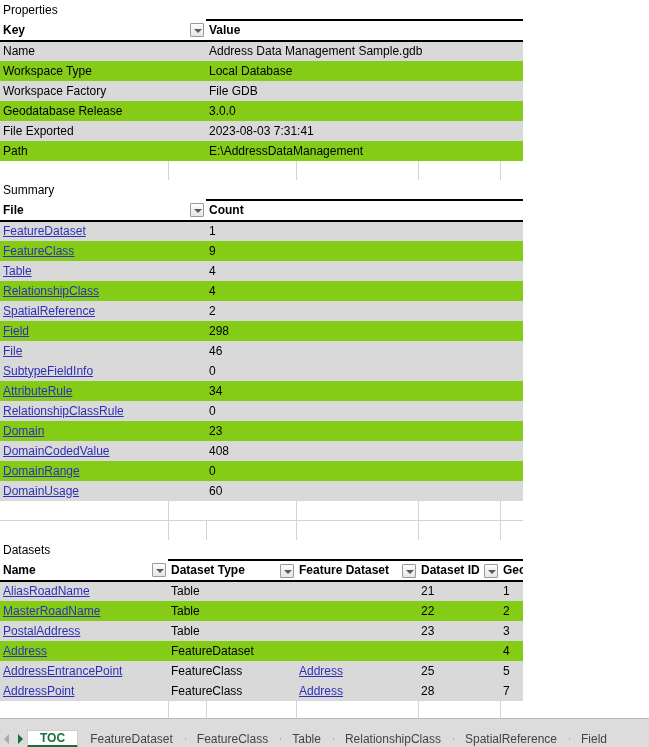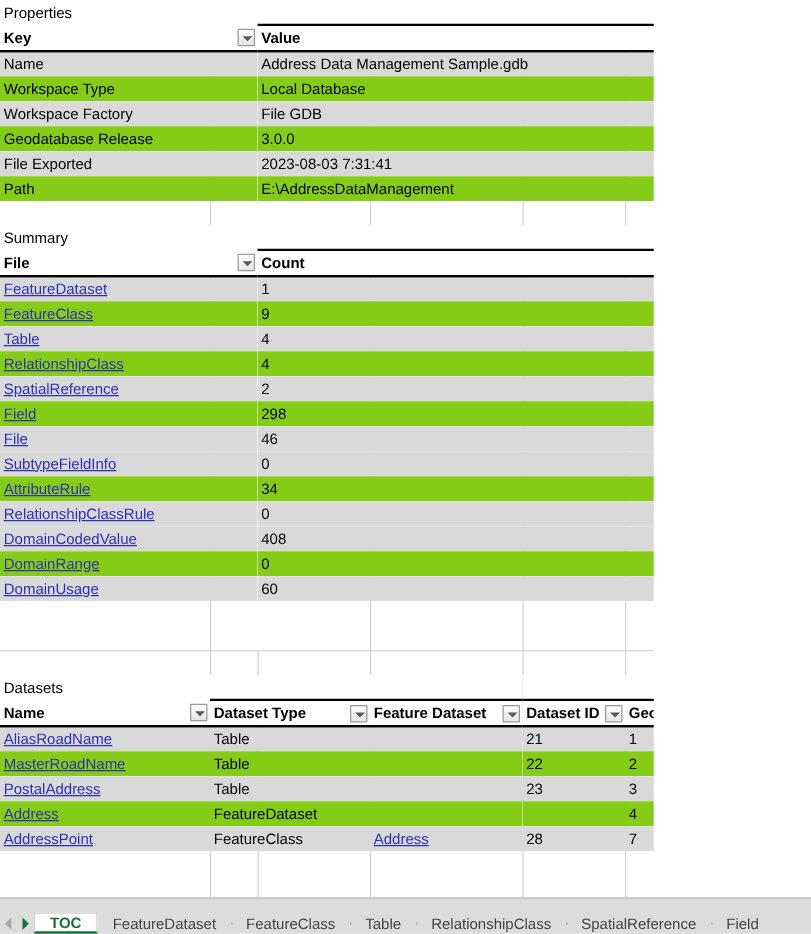--- a/index.html
+++ b/index.html
@@ -292,20 +292,24 @@
         <td class="num">0</td>
       </tr>
       <tr class="plain">
         <td><a class="lnk">AttributeRule</a></td>
         <td class="num">34</td>
       </tr>
       <tr class="band">
         <td><a class="lnk">RelationshipClassRule</a></td>
         <td class="num">0</td>
       </tr>
+      <tr class="plain">
+        <td><a class="lnk">Domain</a></td>
+        <td class="num">23</td>
+      </tr>
       <tr class="band">
         <td><a class="lnk">DomainCodedValue</a></td>
         <td class="num">408</td>
       </tr>
       <tr class="plain">
         <td><a class="lnk">DomainRange</a></td>
         <td class="num">0</td>
       </tr>
       <tr class="band lastrow">
         <td><a class="lnk">DomainUsage</a></td>
@@ -375,20 +379,27 @@
         <td class="num">3</td>
       </tr>
       <tr class="plain">
         <td><a class="lnk">Address</a></td>
         <td>FeatureDataset</td>
         <td><a class="lnk"></a></td>
         <td class="num"></td>
         <td class="num">4</td>
       </tr>
       <tr class="band">
+        <td><a class="lnk">AddressEntrancePoint</a></td>
+        <td>FeatureClass</td>
+        <td><a class="lnk">Address</a></td>
+        <td class="num">25</td>
+        <td class="num">5</td>
+      </tr>
+      <tr class="band">
         <td><a class="lnk">AddressPoint</a></td>
         <td>FeatureClass</td>
         <td><a class="lnk">Address</a></td>
         <td class="num">28</td>
         <td class="num">7</td>
       </tr>
     </tbody>
   </table>
 
 </div>

